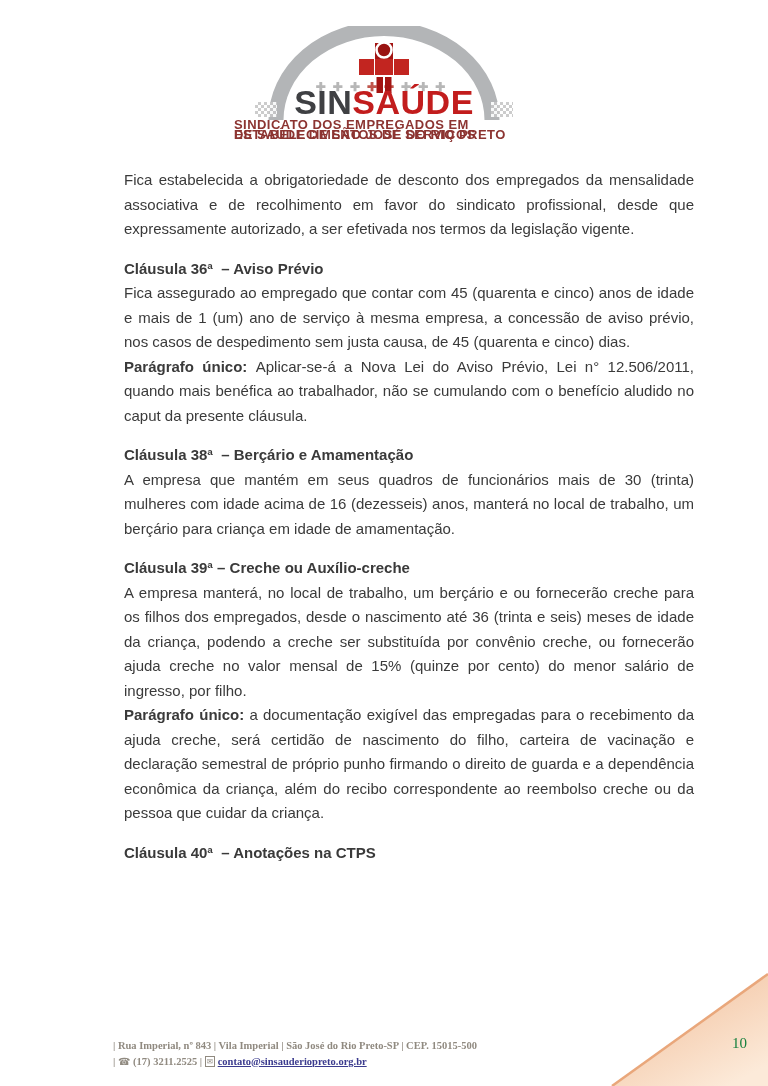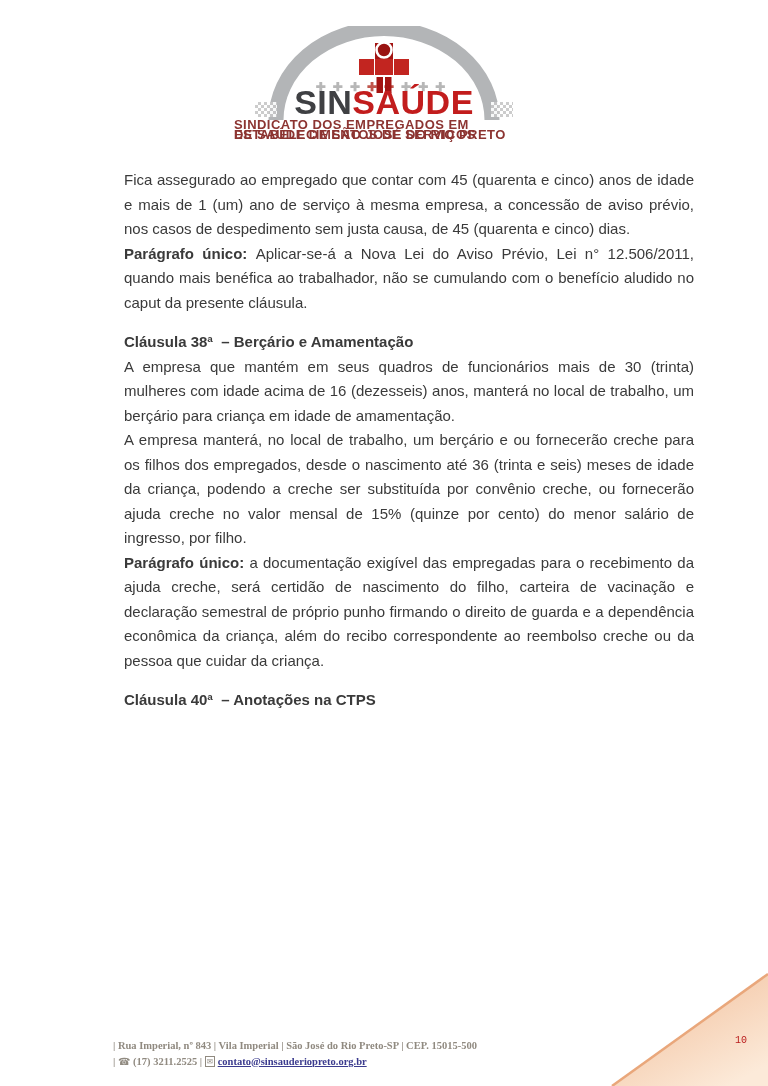--- a/index.html
+++ b/index.html
@@ -41,21 +41,21 @@
     font-family:"Liberation Serif", serif;font-weight:bold;
     font-size:10.5px;line-height:15.5px;color:#908a80;}
   .footer .glyph{font-family:"DejaVu Sans", sans-serif;font-size:10px;}
   .env{display:inline-block;border:1px solid #908a80;font-size:7.5px;line-height:9px;
     padding:0 1px;vertical-align:1px;font-family:"DejaVu Sans", sans-serif;}
   .email{color:#3b3b8e;text-decoration:underline;cursor:pointer;}
 
   
   .triangle{position:absolute;right:0;bottom:0;}
   .pagenum{position:absolute;right:21px;top:1035px;
-    font-family:Liberation Mono, monospace;font-size:10px;color:#b91c1c;}
+    font-family:Liberation Serif, serif;font-size:15px;color:#15803d;}
 </style>
 </head>
 <body>
 
 <div class="page">
 
   <header class="logo">
     <svg class="arch" width="250" height="100" viewBox="0 0 250 100">
       <path d="M 17 94 A 104 88 0 0 1 233 94" fill="none" stroke="#b3b5b7" stroke-width="15"></path>
     </svg>
@@ -71,33 +71,36 @@
       <rect x="17.5" y="37" width="6.5" height="16" fill="#a31412"></rect>
       <rect x="26" y="37" width="6.5" height="16" fill="#a31412"></rect>
     </svg>
     <div class="brand"><span class="sin">SIN</span><span class="saude">SAÚDE</span></div>
     <div class="cap1">SINDICATO DOS EMPREGADOS EM ESTABELECIMENTOS DE SERVIÇOS</div>
     <div class="cap2">DE SAÚDE DE SÃO JOSÉ DO RIO PRETO</div>
   </header>
 
   <main class="doc">
 
+    <p class="para">Fica estabelecida a obrigatoriedade de desconto dos empregados da mensalidade associativa e de recolhimento em favor do sindicato profissional, desde que expressamente autorizado, a ser efetivada nos termos da legislação vigente.</p>
 
     <section>
+      <p class="clause">Cláusula 36ª  – Aviso Prévio</p>
       <p class="para"><span class="lead"></span><span>Fica assegurado ao empregado que contar com 45 (quarenta e cinco) anos de idade e mais de 1 (um) ano de serviço à mesma empresa, a concessão de aviso prévio, nos casos de despedimento sem justa causa, de 45 (quarenta e cinco) dias.</span></p>
       <p class="para"><span class="lead">Parágrafo único: </span><span>Aplicar-se-á a Nova Lei do Aviso Prévio, Lei n° 12.506/2011, quando mais benéfica ao trabalhador, não se cumulando com o benefício aludido no caput da presente cláusula.</span></p>
     </section>
 
 
     <section>
       <p class="clause">Cláusula 38ª  – Berçário e Amamentação</p>
       <p class="para"><span class="lead"></span><span>A empresa que mantém em seus quadros de funcionários mais de 30 (trinta) mulheres com idade acima de 16 (dezesseis) anos, manterá no local de trabalho, um berçário para criança em idade de amamentação.</span></p>
     </section>
 
     <section>
+      <p class="clause">Cláusula 39ª – Creche ou Auxílio-creche</p>
       <p class="para"><span class="lead"></span><span>A empresa manterá, no local de trabalho, um berçário e ou fornecerão creche para os filhos dos empregados, desde o nascimento até 36 (trinta e seis) meses de idade da criança, podendo a creche ser substituída por convênio creche, ou fornecerão ajuda creche no valor mensal de 15% (quinze por cento) do menor salário de ingresso, por filho.</span></p>
       <p class="para"><span class="lead">Parágrafo único: </span><span>a documentação exigível das empregadas para o recebimento da ajuda creche, será certidão de nascimento do filho, carteira de vacinação e declaração semestral de próprio punho firmando o direito de guarda e a dependência econômica da criança, além do recibo correspondente ao reembolso creche ou da pessoa que cuidar da criança.</span></p>
     </section>
 
     <section>
       <p class="clause">Cláusula 40ª  – Anotações na CTPS</p>
     </section>
 
   </main>
 

